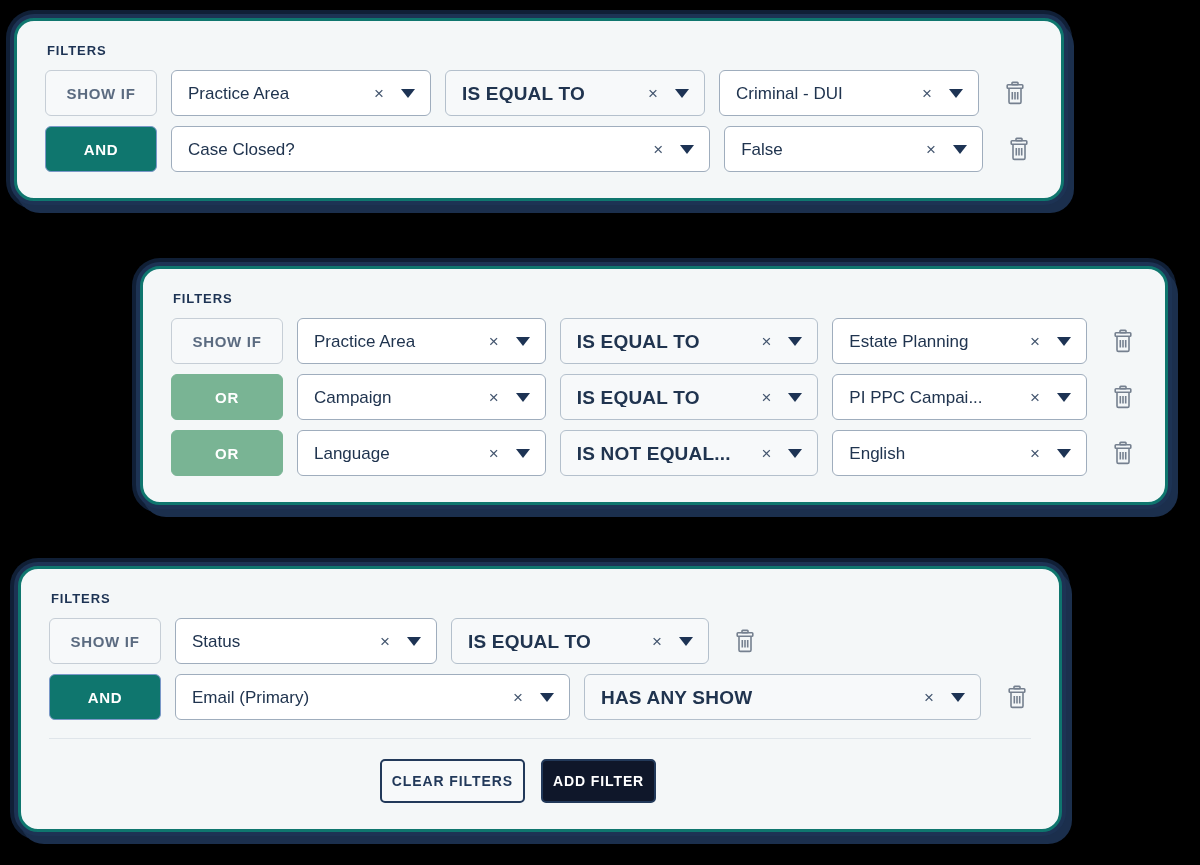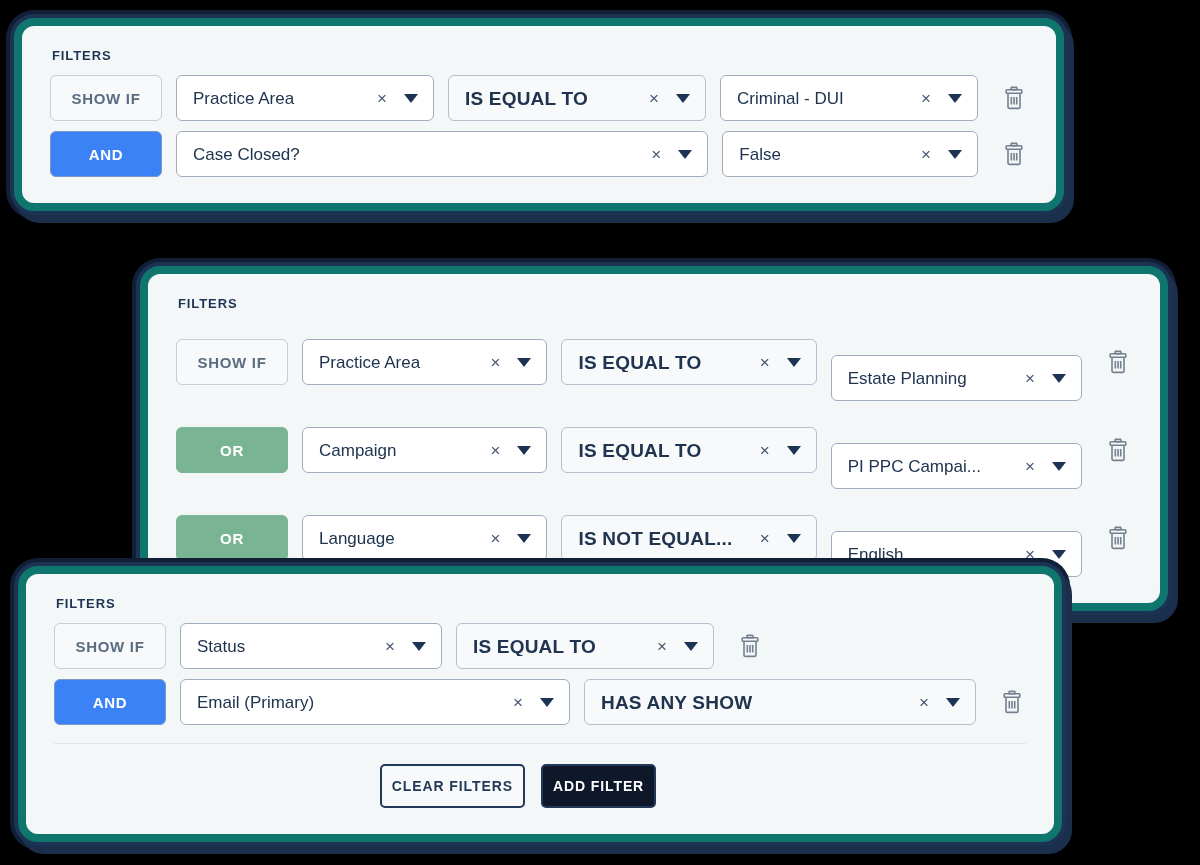--- a/index.html
+++ b/index.html
@@ -17,21 +17,21 @@
     width: 1200px;
     height: 865px;
     background: #000000;
   }
 
   
   .card {
     position: absolute;
     background: #f4f7f8;
     border-radius: 20px;
-    border: 8px solid #0f766e;
+    border: 3px solid #0f766e;
     box-shadow:
       0 0 0 4px #1d3354,
       6px 8px 0 4px #1b2f4d,
       0 0 0 8px #101f36;
     padding: 22px 28px 26px 28px;
   }
 
   #card-practice-area { left: 14px;  top: 18px;  width: 1050px; }
   #card-campaign      { left: 140px; top: 266px; width: 1028px; }
   #card-status        { left: 18px;  top: 566px; width: 1044px; }
@@ -68,21 +68,21 @@
     font-weight: bold;
     letter-spacing: 0.7px;
     user-select: none;
   }
   .logic.showif {
     background: #f7f9fa;
     border: 1px solid #c6ced6;
     color: #5b6b80;
   }
   .logic.and {
-    background: #3b82f6;
+    background: #0f766e;
     color: #ffffff;
     border: 1px solid #7a98c8;
   }
   .logic.or {
     background: #79b494;
     color: #ffffff;
     border: 1px solid #79b494;
   }
 
   
@@ -187,21 +187,21 @@
     border: 2px solid #22395a;
     color: #ffffff;
   }
   .w-field-op  { width: 260px; }
 
   .c1-wide     { width: 542px; }
   .c1-val      { width: 260px; }
 
   .c2-field    { width: 252px; }
   .c2-op       { width: 262px; }
-  .c2-val      { width: 258px; margin-top: 32px; }
+  .c2-val      { width: 258px; }
 
   .c3-field    { width: 262px; }
   .c3-op       { width: 258px; }
   .c3-val      { width: 262px; }
   .c3-wide     { width: 400px; }
   .c3-op-wide  { width: 402px; }
 </style>
 </head>
 <body>
 

